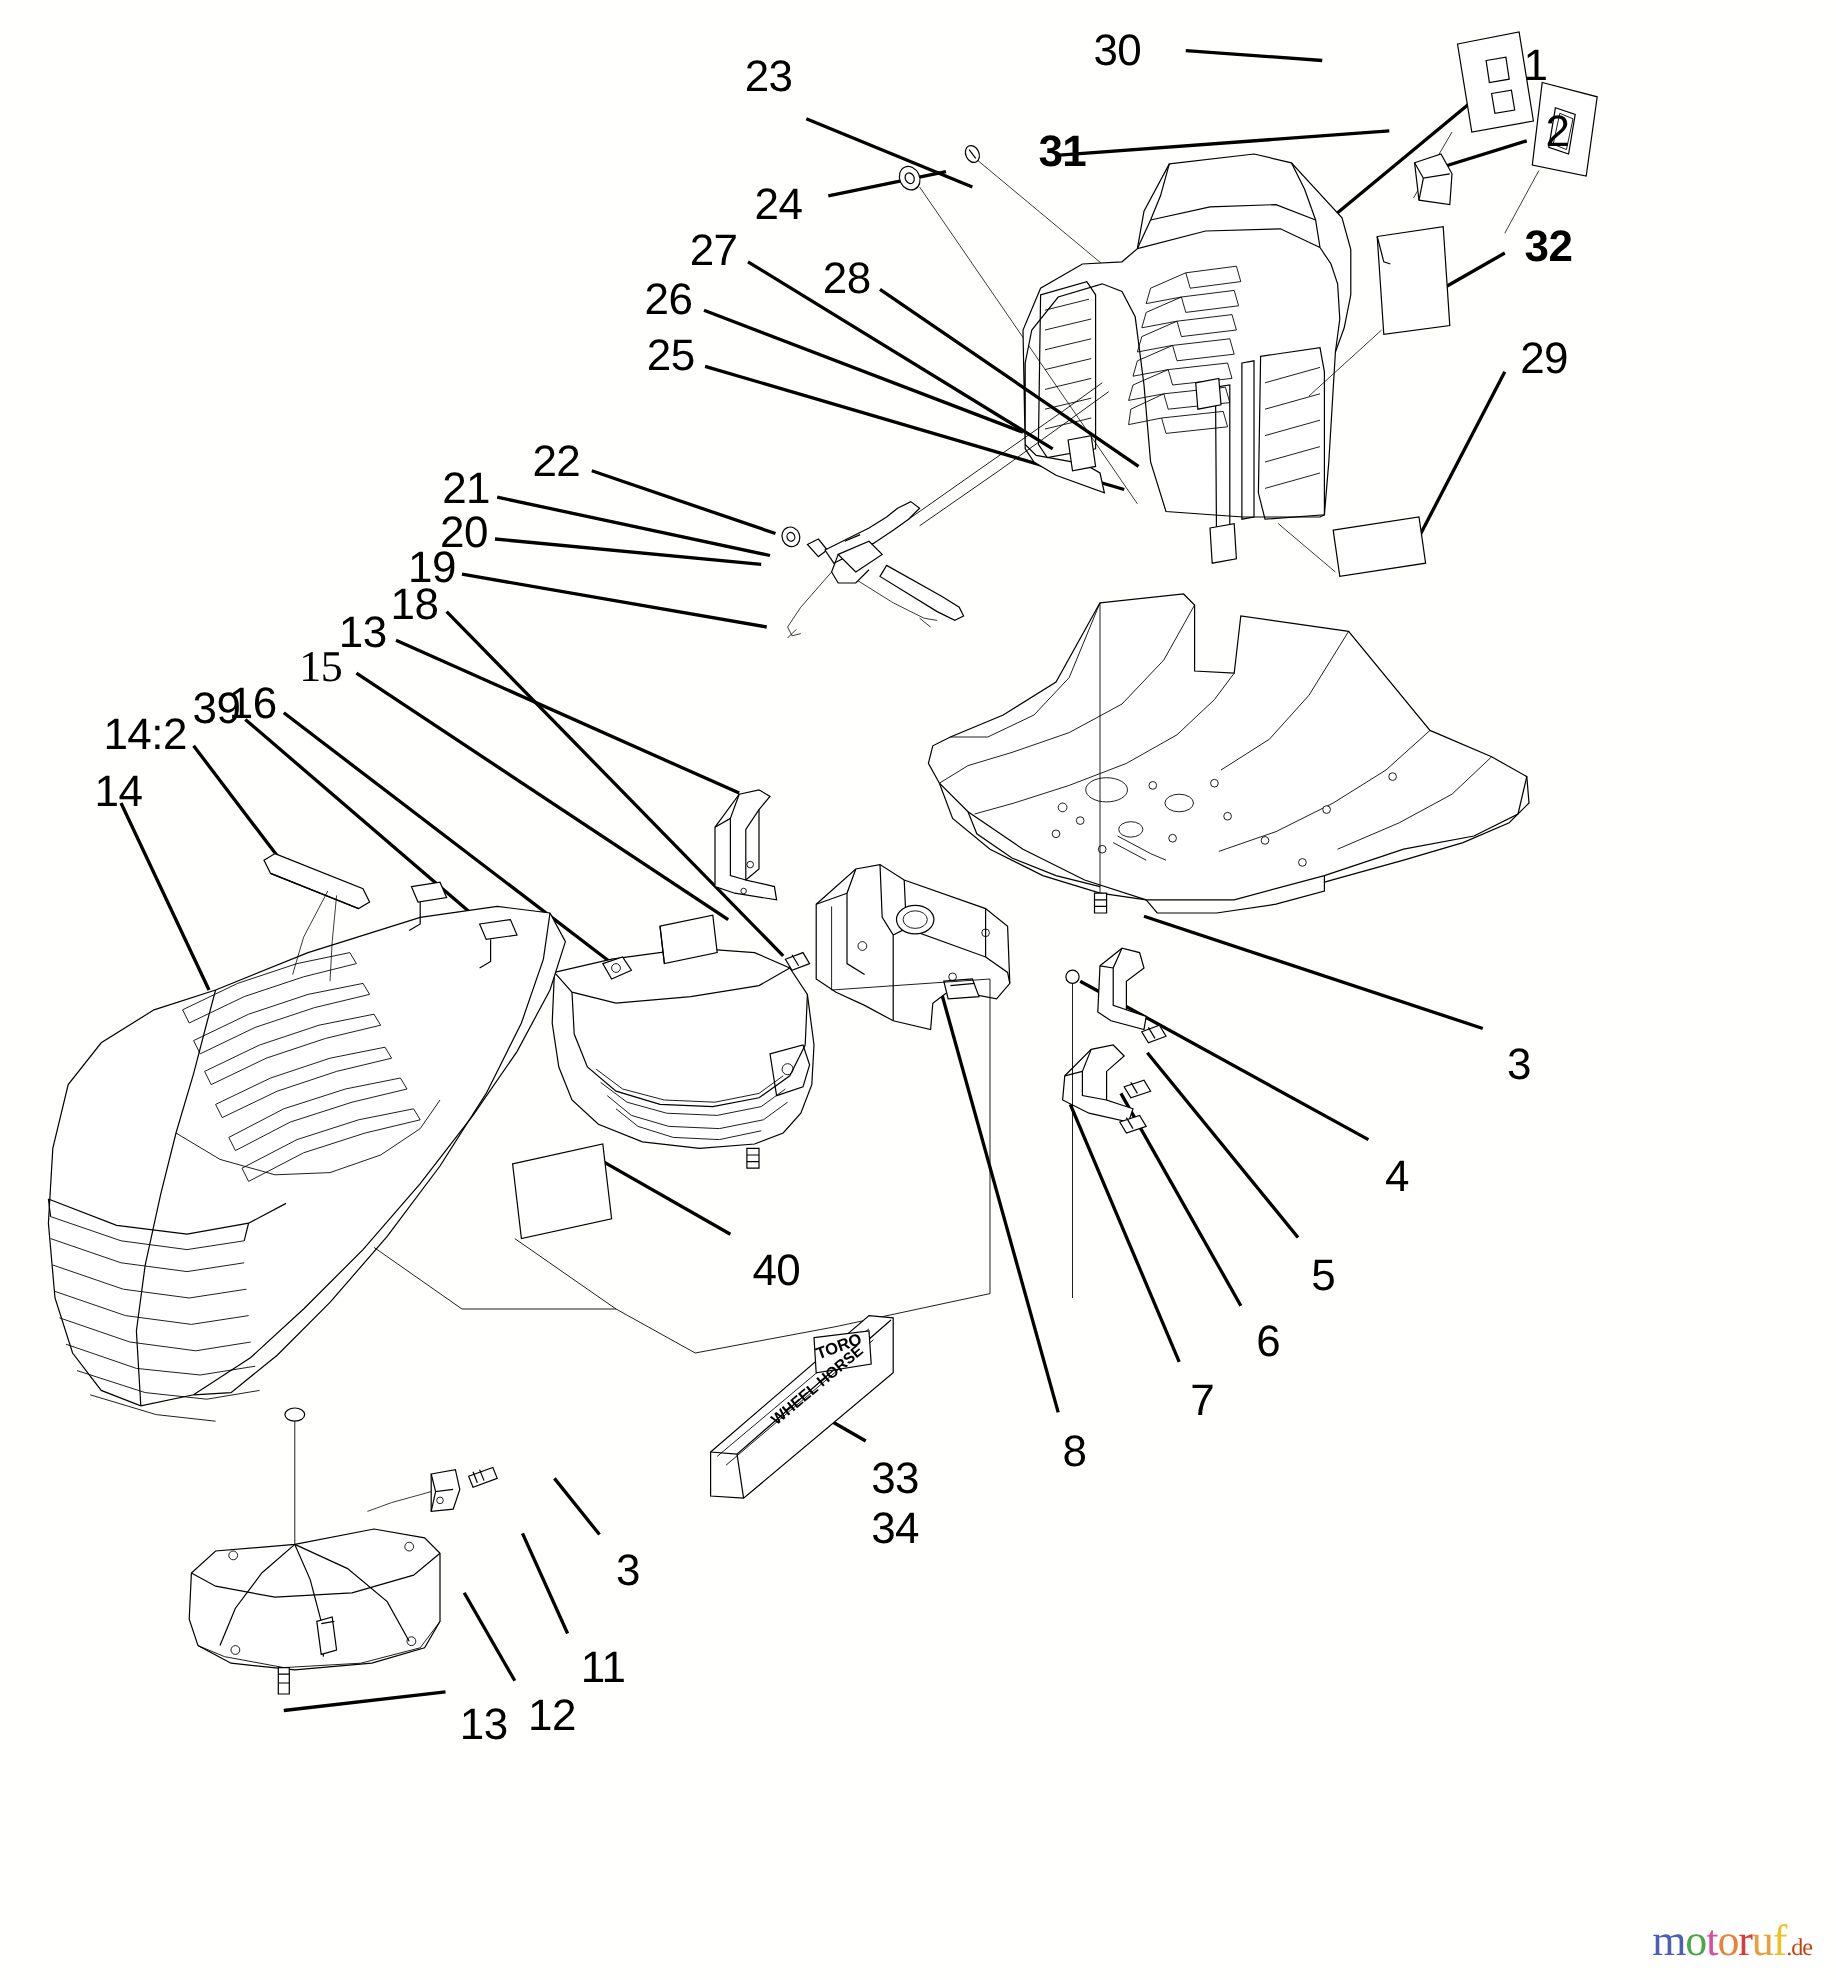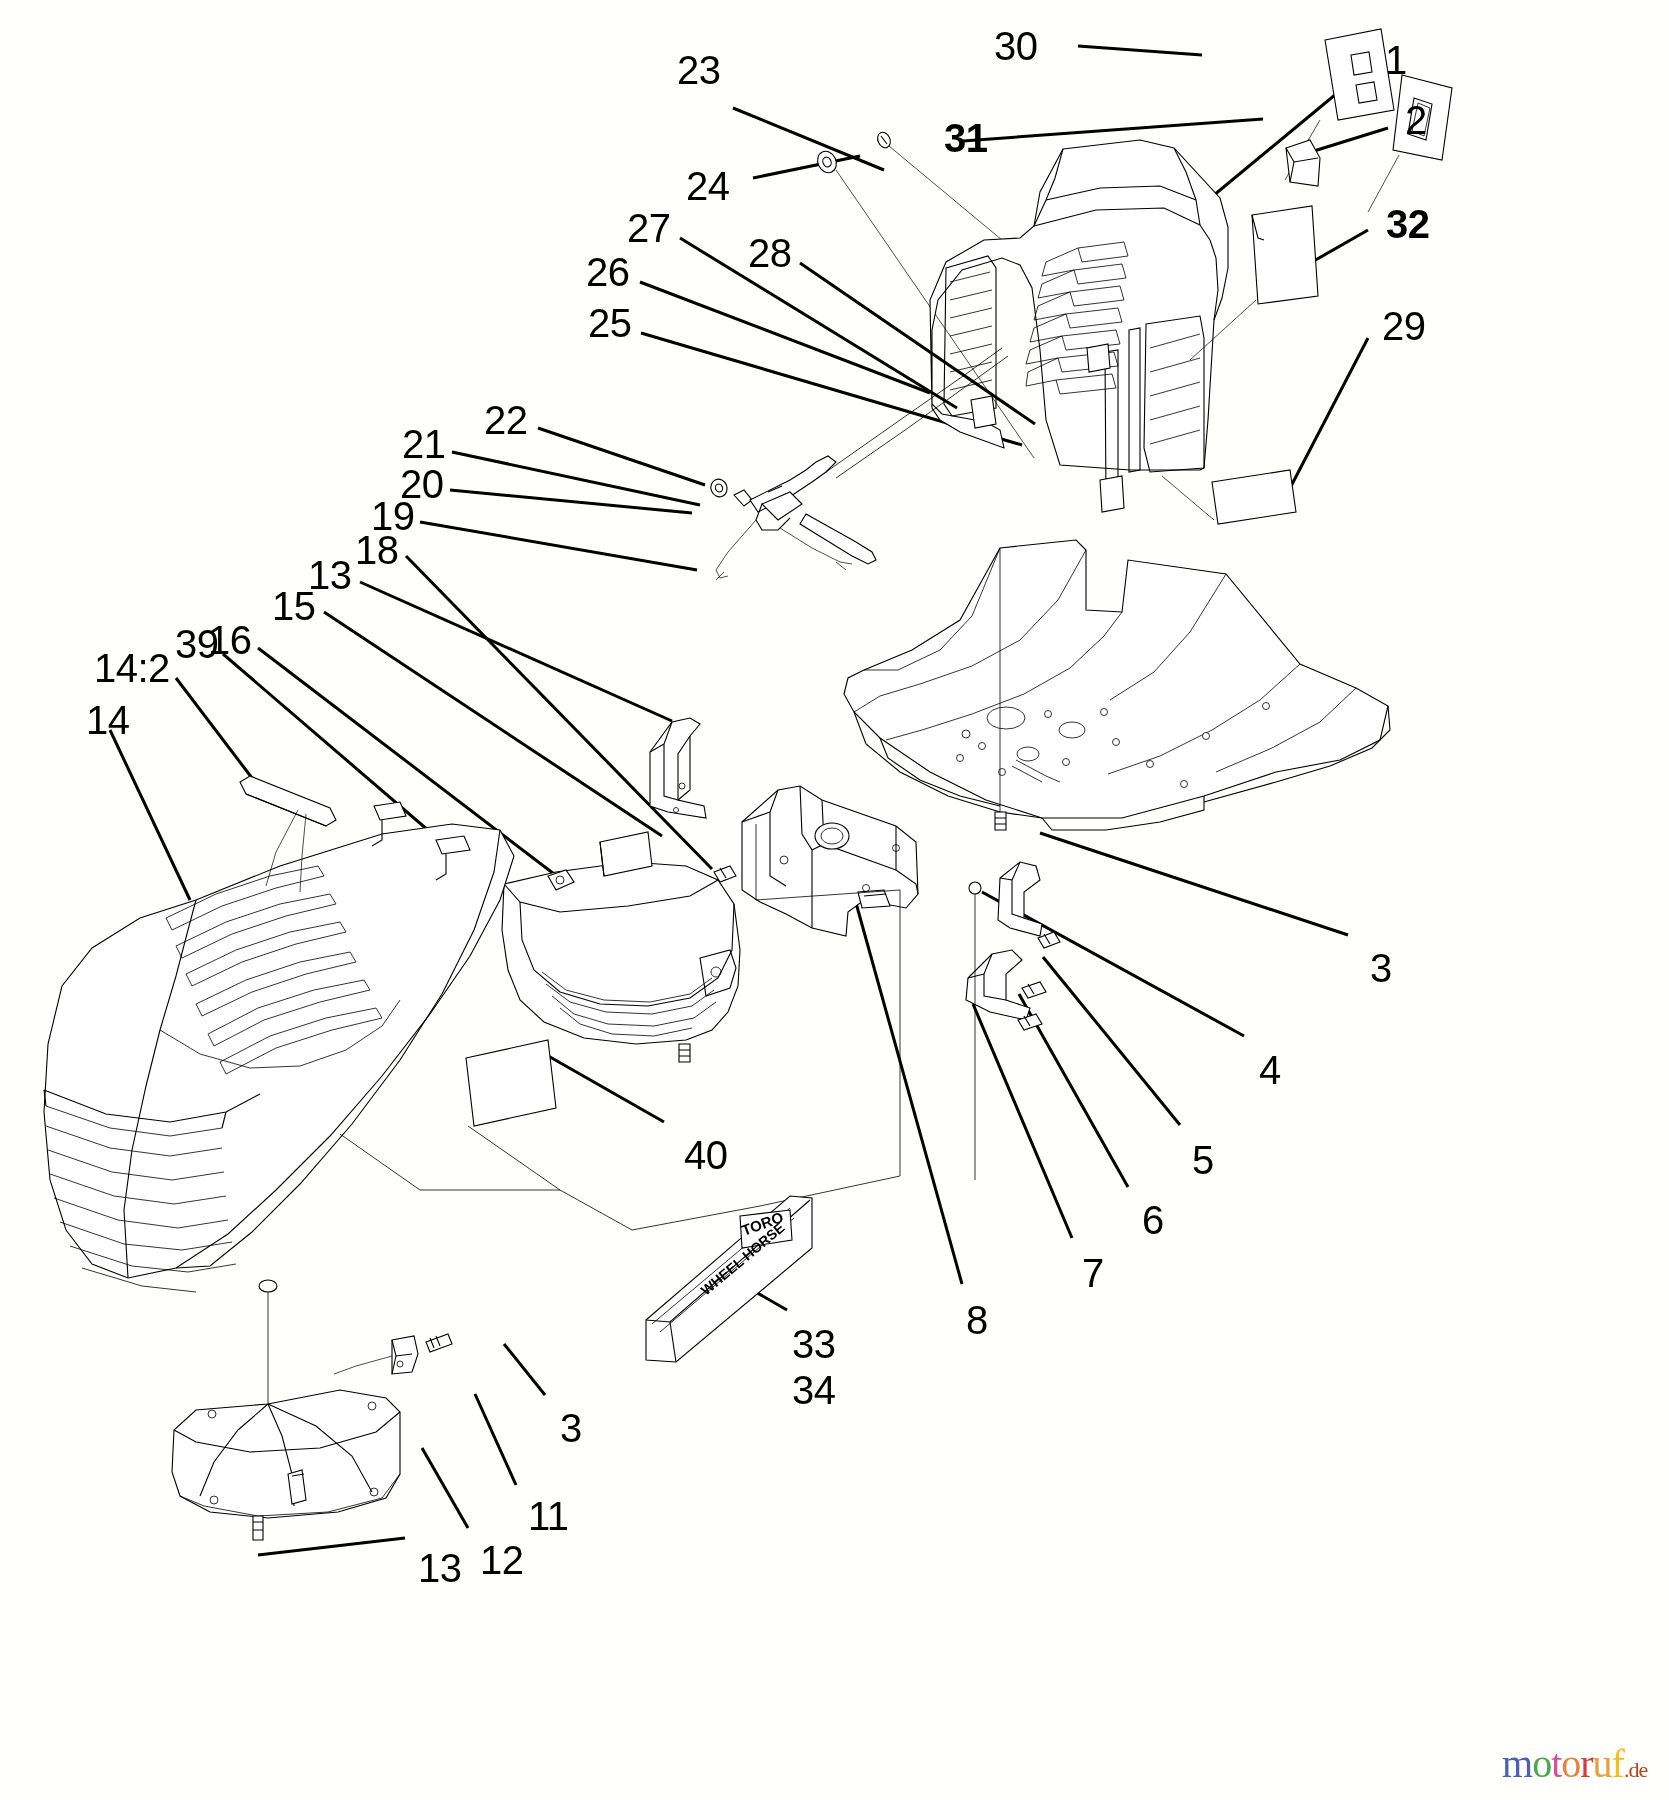--- a/index.html
+++ b/index.html
@@ -515,21 +515,21 @@
   <div class="callout" style="left:748px; top:233px;">28</div>
   <div class="callout" style="left:586px; top:252px;">26</div>
   <div class="callout" style="left:1382px; top:306px;">29</div>
   <div class="callout" style="left:588px; top:303px;">25</div>
   <div class="callout" style="left:484px; top:400px;">22</div>
   <div class="callout" style="left:402px; top:424px;">21</div>
   <div class="callout" style="left:400px; top:464px;">20</div>
   <div class="callout" style="left:371px; top:496px;">19</div>
   <div class="callout" style="left:355px; top:530px;">18</div>
   <div class="callout" style="left:308px; top:555px;">13</div>
-  <div class="callout" style="left:272px; top:586px;">15</div>
+  <div class="callout" style="left:272px; top:586px;font-family:Liberation Serif, serif;">15</div>
   <div class="callout" style="left:175px; top:624px;">39</div>
   <div class="callout" style="left:208px; top:620px;">16</div>
   <div class="callout" style="left:94px; top:648px;">14:2</div>
   <div class="callout" style="left:86px; top:700px;">14</div>
   <div class="callout" style="left:1370px; top:948px;">3</div>
   <div class="callout" style="left:1259px; top:1050px;">4</div>
   <div class="callout" style="left:1192px; top:1140px;">5</div>
   <div class="callout" style="left:1142px; top:1200px;">6</div>
   <div class="callout" style="left:1082px; top:1253px;">7</div>
   <div class="callout" style="left:684px; top:1135px;">40</div>

